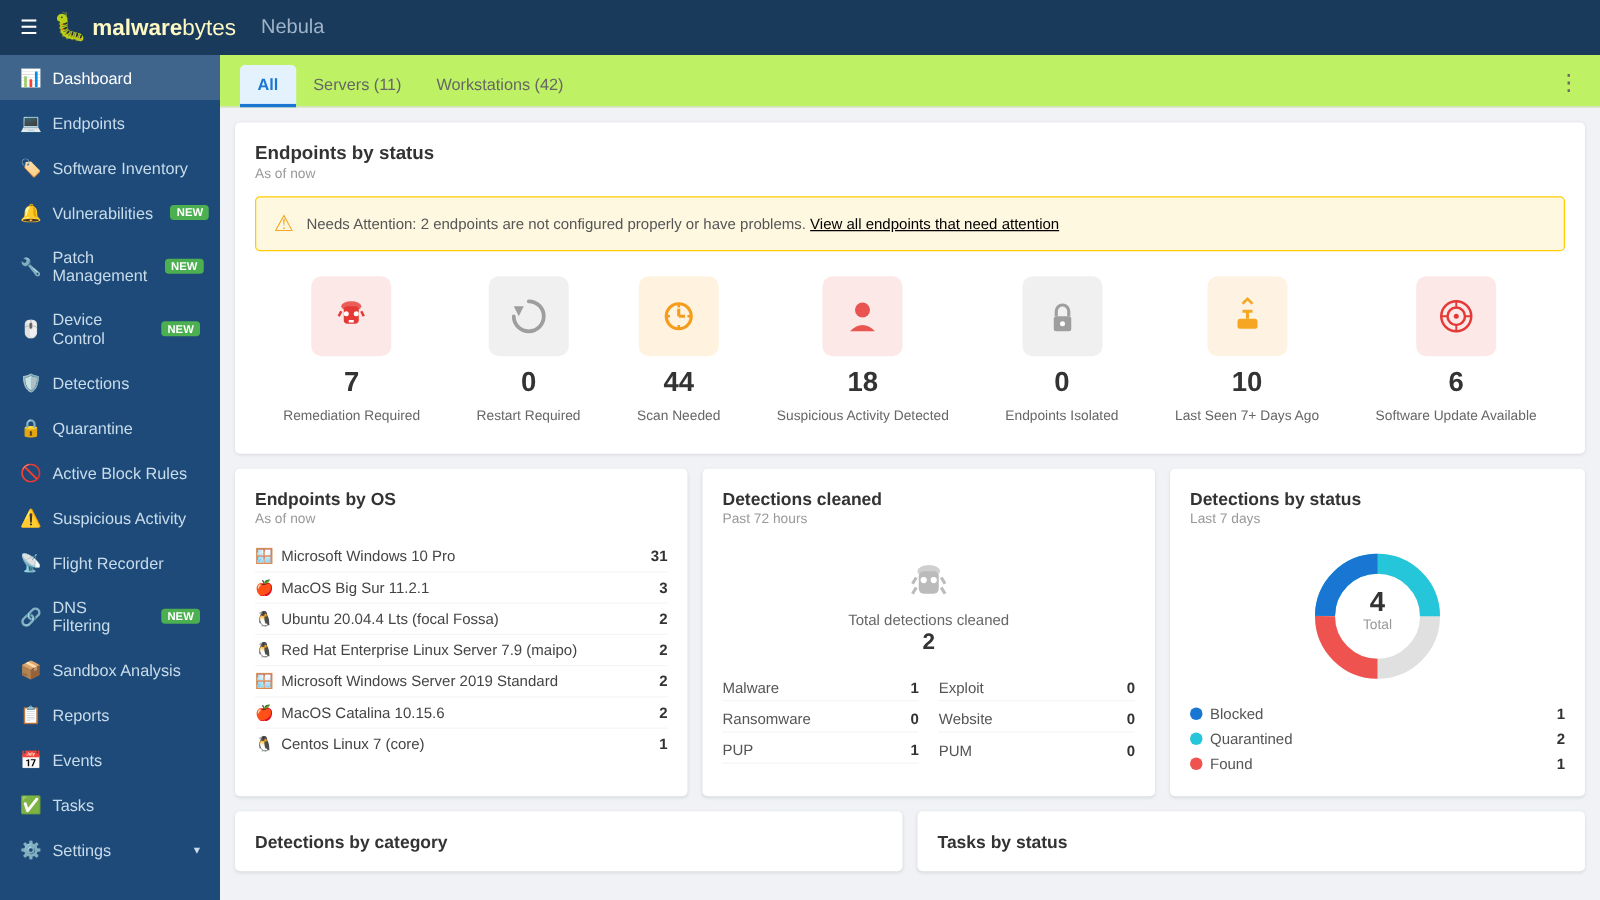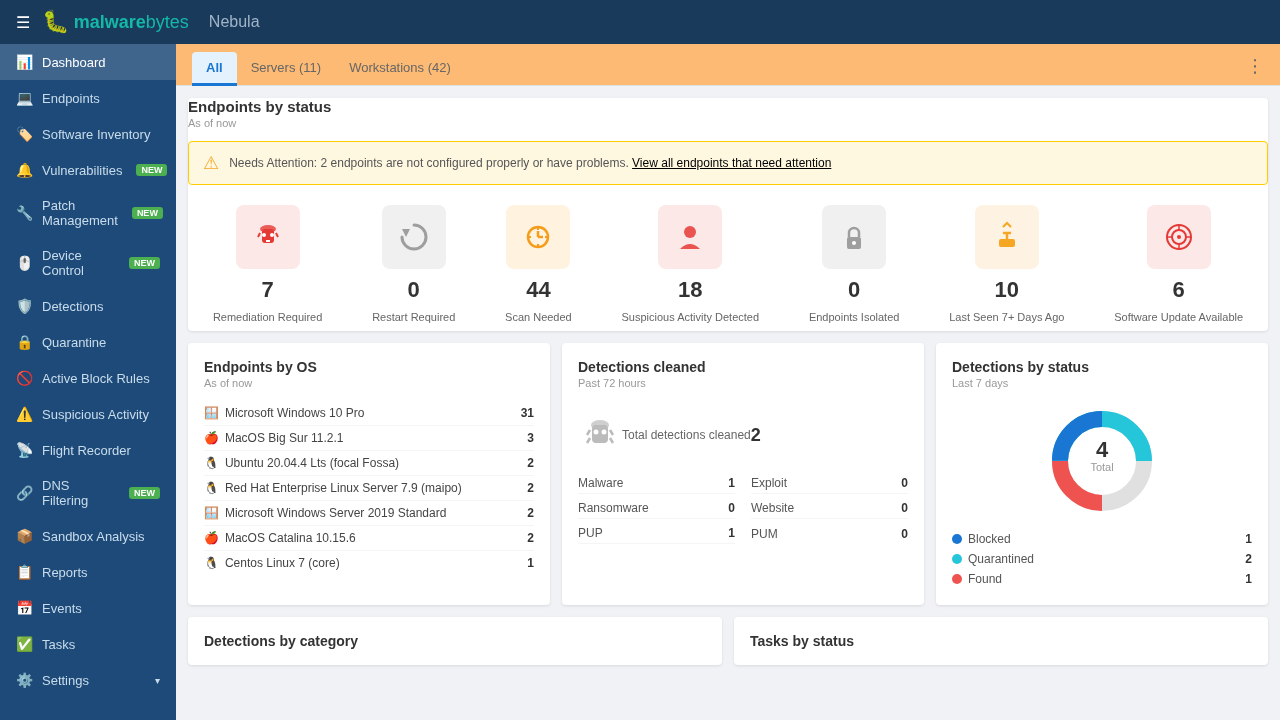--- a/index.html
+++ b/index.html
@@ -2,46 +2,46 @@
 <html><head>
   <meta charset="utf-8">
   <style>
     * { box-sizing: border-box; margin: 0; padding: 0; }
     body { font-family: -apple-system, BlinkMacSystemFont, 'Segoe UI', sans-serif; background: #f0f2f5; display: flex; flex-direction: column; height: 720px; width: 1280px; overflow: hidden; }
 
     
     .header { background: #1a3a5c; color: white; height: 44px; display: flex; align-items: center; padding: 0 16px; gap: 12px; flex-shrink: 0; }
     .header-menu-icon { color: white; font-size: 16px; cursor: pointer; }
     .header-logo { display: flex; align-items: center; gap: 4px; }
-    .logo-text { font-weight: 700; font-size: 18px; color: #14b8a6; }
+    .logo-text { font-weight: 700; font-size: 18px; color: #fef9c3; }
     .logo-text span { font-weight: 300; }
     .header-app-name { color: #a0b4c8; font-size: 16px; margin-left: 8px; }
 
     
     .main-layout { display: flex; flex: 1; overflow: hidden; }
 
     
     .sidebar { width: 176px; background: #1e4a7a; color: white; display: flex; flex-direction: column; flex-shrink: 0; overflow-y: auto; }
     .sidebar-item { display: flex; align-items: center; gap: 10px; padding: 10px 16px; cursor: pointer; font-size: 13px; color: #c8dcea; position: relative; }
     .sidebar-item.active { background: rgba(255,255,255,0.15); color: white; }
     .sidebar-item .icon { font-size: 14px; width: 16px; text-align: center; }
     .badge { font-size: 9px; background: #4caf50; color: white; padding: 1px 5px; border-radius: 3px; margin-left: 4px; font-weight: 600; }
     .badge-new { background: #4caf50; }
 
     
     .content { flex: 1; overflow-y: auto; background: #f0f2f5; }
 
     
-    .tab-bar { background: #fdba74; padding: 8px 16px 0; display: flex; align-items: flex-end; border-bottom: 1px solid #e0e0e0; }
+    .tab-bar { background: #bef264; padding: 8px 16px 0; display: flex; align-items: flex-end; border-bottom: 1px solid #e0e0e0; }
     .tab { padding: 8px 14px; font-size: 13px; cursor: pointer; color: #666; border-bottom: 3px solid transparent; margin-bottom: -1px; }
     .tab.active { color: #1976d2; border-bottom-color: #1976d2; font-weight: 600; background: #e3f2fd; border-radius: 4px 4px 0 0; }
     .tab-more { margin-left: auto; color: #666; font-size: 18px; cursor: pointer; padding-bottom: 8px; }
 
     
-    .section { background: white; margin: 12px; border-radius: 4px; box-shadow: 0 1px 3px rgba(0,0,0,0.1); }
+    .section { background: white; margin: 12px; border-radius: 4px; padding: 16px; box-shadow: 0 1px 3px rgba(0,0,0,0.1); }
     .section-title { font-size: 15px; font-weight: 600; color: #333; }
     .section-subtitle { font-size: 11px; color: #999; margin-top: 2px; }
 
     
     .alert-bar { display: flex; align-items: center; gap: 10px; background: #fff8e1; border: 1px solid #ffcc02; border-radius: 4px; padding: 10px 14px; margin: 12px 0; }
     .alert-icon { font-size: 18px; color: #f5a623; }
     .alert-text { font-size: 12px; color: #555; }
     .alert-link { color: #000000; text-decoration: underline; cursor: pointer; }
 
     
@@ -67,21 +67,21 @@
     .panel-title { font-size: 14px; font-weight: 600; color: #333; }
     .panel-subtitle { font-size: 11px; color: #999; margin-top: 2px; margin-bottom: 12px; }
 
     
     .os-row { display: flex; align-items: center; justify-content: space-between; padding: 5px 0; font-size: 12px; color: #444; border-bottom: 1px solid #f5f5f5; }
     .os-row:last-child { border-bottom: none; }
     .os-count { font-weight: 600; color: #333; }
     .os-icon { margin-right: 6px; }
 
     
-    .detection-center { display: flex; flex-direction: row; align-items: center; padding: 12px 0 8px; }
+    .detection-center { display: flex; flex-direction: column; align-items: center; padding: 12px 0 8px; }
     .detection-total-label { font-size: 12px; color: #666; }
     .detection-total-count { font-size: 18px; font-weight: 700; color: #333; }
     .detection-grid { display: grid; grid-template-columns: 1fr 1fr; gap: 4px 16px; margin-top: 8px; }
     .det-row { display: flex; align-items: center; justify-content: space-between; font-size: 12px; color: #555; padding: 3px 0; border-bottom: 1px solid #f5f5f5; }
     .det-row:last-child { border-bottom: none; }
     .det-val { font-weight: 600; color: #333; }
 
     
     .donut-wrap { display: flex; justify-content: center; margin: 8px 0; }
     .donut-legend { margin-top: 8px; }

